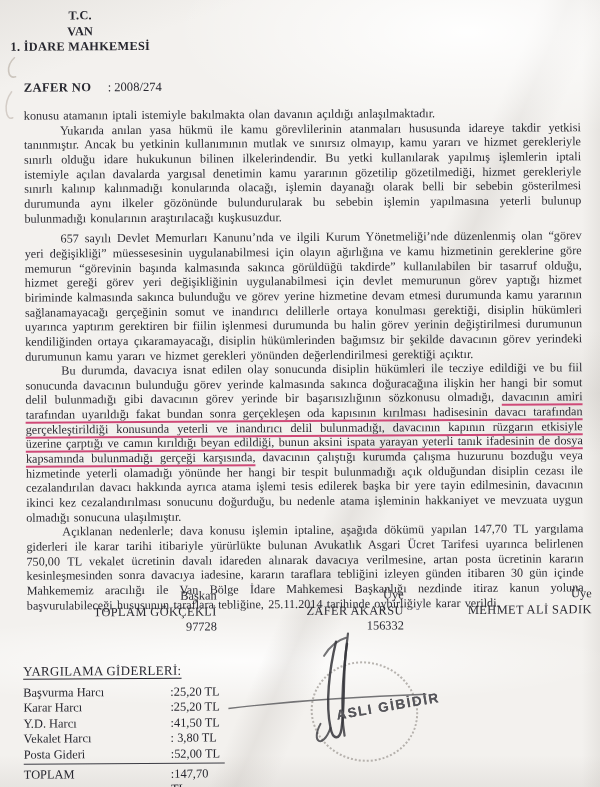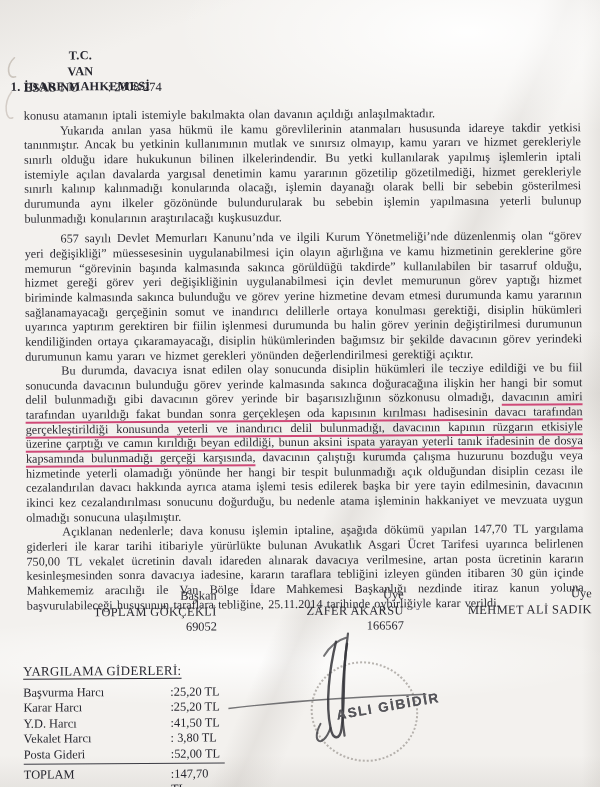--- a/index.html
+++ b/index.html
@@ -12,21 +12,21 @@
       linear-gradient(113deg, rgba(255,255,255,0) 58%, rgba(176,170,164,.20) 61%, rgba(255,255,255,0) 65%),
       radial-gradient(ellipse 260px 90px at 100% 50%, rgba(168,162,156,.18), rgba(255,255,255,0) 70%),
       linear-gradient(0deg, rgba(187,182,176,.22) 0%, rgba(255,255,255,0) 4%),
       radial-gradient(ellipse 500px 60px at 40% 84%, rgba(255,255,255,.85), rgba(255,255,255,0) 75%),
       linear-gradient(270deg, rgba(182,177,171,.20) 0%, rgba(255,255,255,0) 3%),
       #f3f1ee;
   }
   .doc{position:absolute;inset:0;transform:rotate(-0.35deg);transform-origin:50% 40%;}
   
   .court-header{position:absolute;top:7px;left:12px;width:140px;text-align:center;
-    font-weight:bold;font-size:12.3px;line-height:15.5px;letter-spacing:.3px;color:#27272f;margin-top:40px;}
+    font-weight:bold;font-size:12.3px;line-height:15.5px;letter-spacing:.3px;color:#27272f;}
   
   .case-block{position:absolute;top:79px;left:25px;font-size:12.6px;line-height:15.5px;color:#27272f;}
   .case-row{white-space:nowrap;}
   .case-label{display:inline-block;width:84px;font-weight:bold;letter-spacing:.4px;}
   .case-sup{font-size:8px;vertical-align:super;color:#555;}
   
   .body-text{position:absolute;top:107px;left:25px;width:557px;
     font-size:12.2px;line-height:14.65px;text-align:justify;word-spacing:1.2px;color:#2b2b33;}
   .body-text p{margin:0;text-indent:36px;}
   .body-text p.cont{text-indent:0;}
@@ -72,42 +72,42 @@
     </svg>
 
     <div class="court-header">
       <div>T.C.</div>
       <div>VAN</div>
       <div>1. İDARE MAHKEMESİ</div>
     </div>
 
     <div class="case-block">
       <div class="case-row">
-        <span class="case-label">ESAS NO</span><span>: 2008/274</span>
+        <span class="case-label">ZAFER NO</span><span>: 2008/274</span>
       </div>
     </div>
 
     <div class="body-text">
       <p class="cont">konusu atamanın iptali istemiyle bakılmakta olan davanın açıldığı anlaşılmaktadır.</p>
       <p>Yukarıda anılan yasa hükmü ile kamu görevlilerinin atanmaları hususunda idareye takdir yetkisi tanınmıştır. Ancak bu yetkinin kullanımının mutlak ve sınırsız olmayıp, kamu yararı ve hizmet gerekleriyle sınırlı olduğu idare hukukunun bilinen ilkelerindendir. Bu yetki kullanılarak yapılmış işlemlerin iptali istemiyle açılan davalarda yargısal denetimin kamu yararının gözetilip gözetilmediği, hizmet gerekleriyle sınırlı kalınıp kalınmadığı konularında olacağı, işlemin dayanağı olarak belli bir sebebin gösterilmesi durumunda aynı ilkeler gözönünde bulundurularak bu sebebin işlemin yapılmasına yeterli bulunup bulunmadığı konularının araştırılacağı kuşkusuzdur.</p>
       <p class="gap">657 sayılı Devlet Memurları Kanunu’nda ve ilgili Kurum Yönetmeliği’nde düzenlenmiş olan “görev yeri değişikliği” müessesesinin uygulanabilmesi için olayın ağırlığına ve kamu hizmetinin gereklerine göre memurun “görevinin başında kalmasında sakınca görüldüğü takdirde” kullanılabilen bir tasarruf olduğu, hizmet gereği görev yeri değişikliğinin uygulanabilmesi için devlet memurunun görev yaptığı hizmet biriminde kalmasında sakınca bulunduğu ve görev yerine hizmetine devam etmesi durumunda kamu yararının sağlanamayacağı gerçeğinin somut ve inandırıcı delillerle ortaya konulması gerektiği, disiplin hükümleri uyarınca yaptırım gerektiren bir fiilin işlenmesi durumunda bu halin görev yerinin değiştirilmesi durumunun kendiliğinden ortaya çıkaramayacağı, disiplin hükümlerinden bağımsız bir şekilde davacının görev yerindeki durumunun kamu yararı ve hizmet gerekleri yönünden değerlendirilmesi gerektiği açıktır.</p>
       <p><span>Bu durumda, davacıya isnat edilen olay sonucunda disiplin hükümleri ile tecziye edildiği ve bu fiil sonucunda davacının bulunduğu görev yerinde kalmasında sakınca doğuracağına ilişkin her hangi bir somut delil bulunmadığı gibi davacının görev yerinde bir başarısızlığının sözkonusu olmadığı, </span><span class="pink-underline">davacının amiri tarafından uyarıldığı fakat bundan sonra gerçekleşen oda kapısının kırılması hadisesinin davacı tarafından gerçekleştirildiği konusunda yeterli ve inandırıcı delil bulunmadığı, davacının kapının rüzgarın etkisiyle üzerine çarptığı ve camın kırıldığı beyan edildiği, bunun aksini ispata yarayan yeterli tanık ifadesinin de dosya kapsamında bulunmadığı gerçeği karşısında,</span><span> davacının çalıştığı kurumda çalışma huzurunu bozduğu veya hizmetinde yeterli olamadığı yönünde her hangi bir tespit bulunmadığı açık olduğundan disiplin cezası ile cezalandırılan davacı hakkında ayrıca atama işlemi tesis edilerek başka bir yere tayin edilmesinin, davacının ikinci kez cezalandırılması sonucunu doğurduğu, bu nedenle atama işleminin hakkaniyet ve mevzuata uygun olmadığı sonucuna ulaşılmıştır.</span></p>
       <p>Açıklanan nedenlerle; dava konusu işlemin iptaline, aşağıda dökümü yapılan 147,70 TL yargılama giderleri ile karar tarihi itibariyle yürürlükte bulunan Avukatlık Asgari Ücret Tarifesi uyarınca belirlenen 750,00 TL vekalet ücretinin davalı idareden alınarak davacıya verilmesine, artan posta ücretinin kararın kesinleşmesinden sonra davacıya iadesine, kararın taraflara tebliğini izleyen günden itibaren 30 gün içinde Mahkememiz aracılığı ile Van Bölge İdare Mahkemesi Başkanlığı nezdinde itiraz kanun yoluna başvurulabileceği hususunun taraflara tebliğine, 25.11.2014 tarihinde oybirliğiyle karar verildi.</p>
     </div>
 
     <div class="sig-block">
       <div class="sig-col c1">
         <div>Başkan</div>
         <div class="sig-name">TOPLAM GÖKÇEKLİ</div>
-        <div>69052</div>
+        <div>97728</div>
       </div>
       <div class="sig-col c2">
         <div>Üye</div>
         <div class="sig-name">ZAFER AKARSU</div>
-        <div>166567</div>
+        <div>156332</div>
       </div>
       <div class="sig-col c3">
         <div>Üye</div>
         <div class="sig-name">MEHMET ALİ SADIK</div>
       </div>
     </div>
 
     <div class="costs">
       <div class="costs-title">YARGILAMA GİDERLERİ:</div>
       <div class="cost-row">

